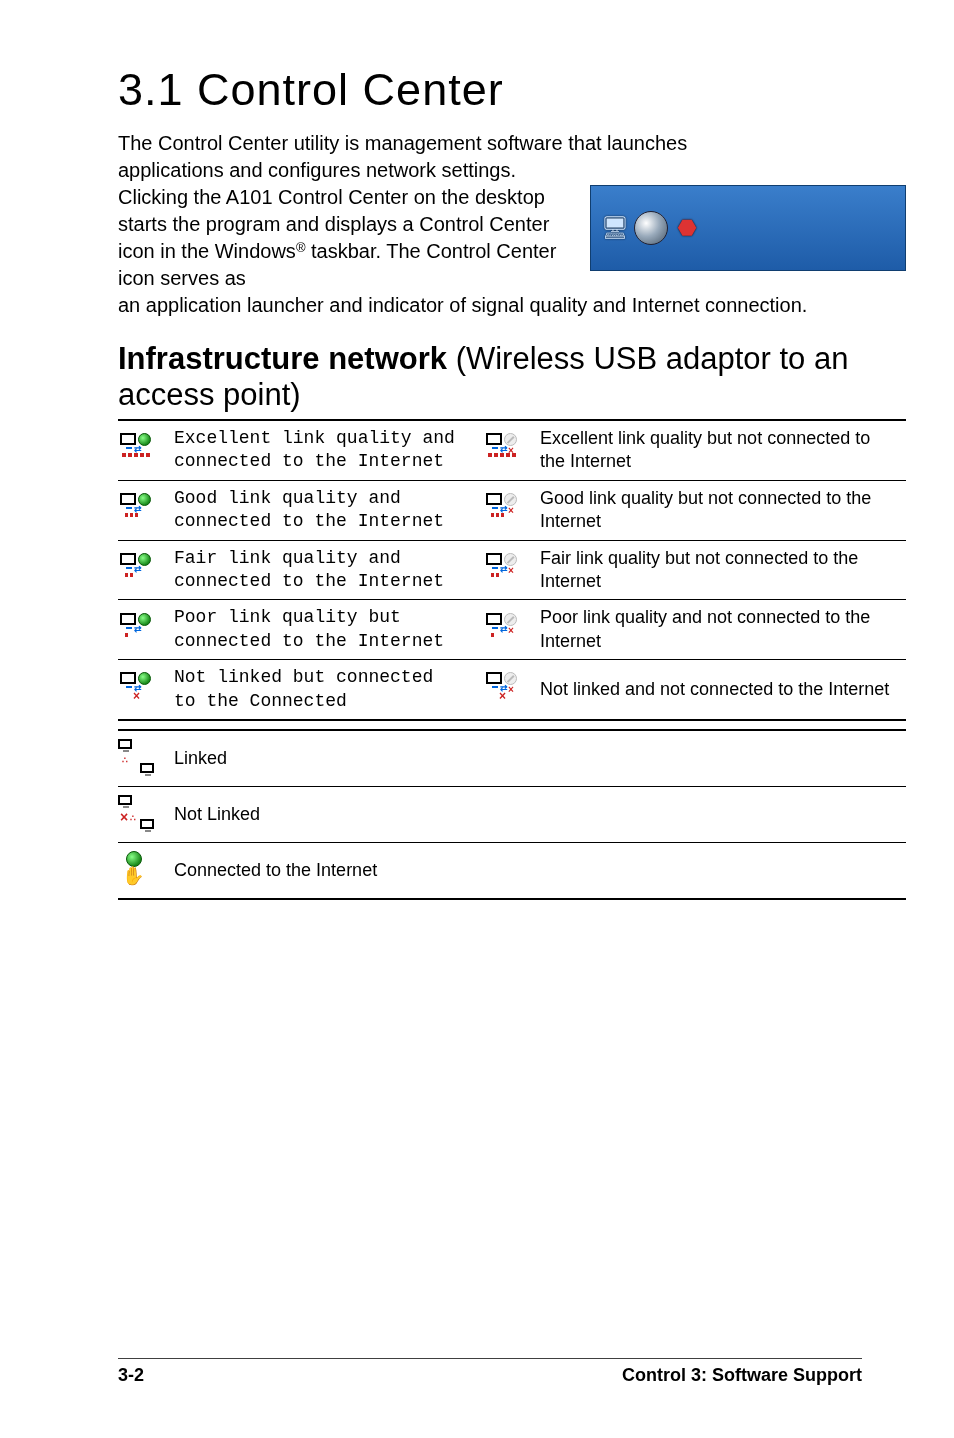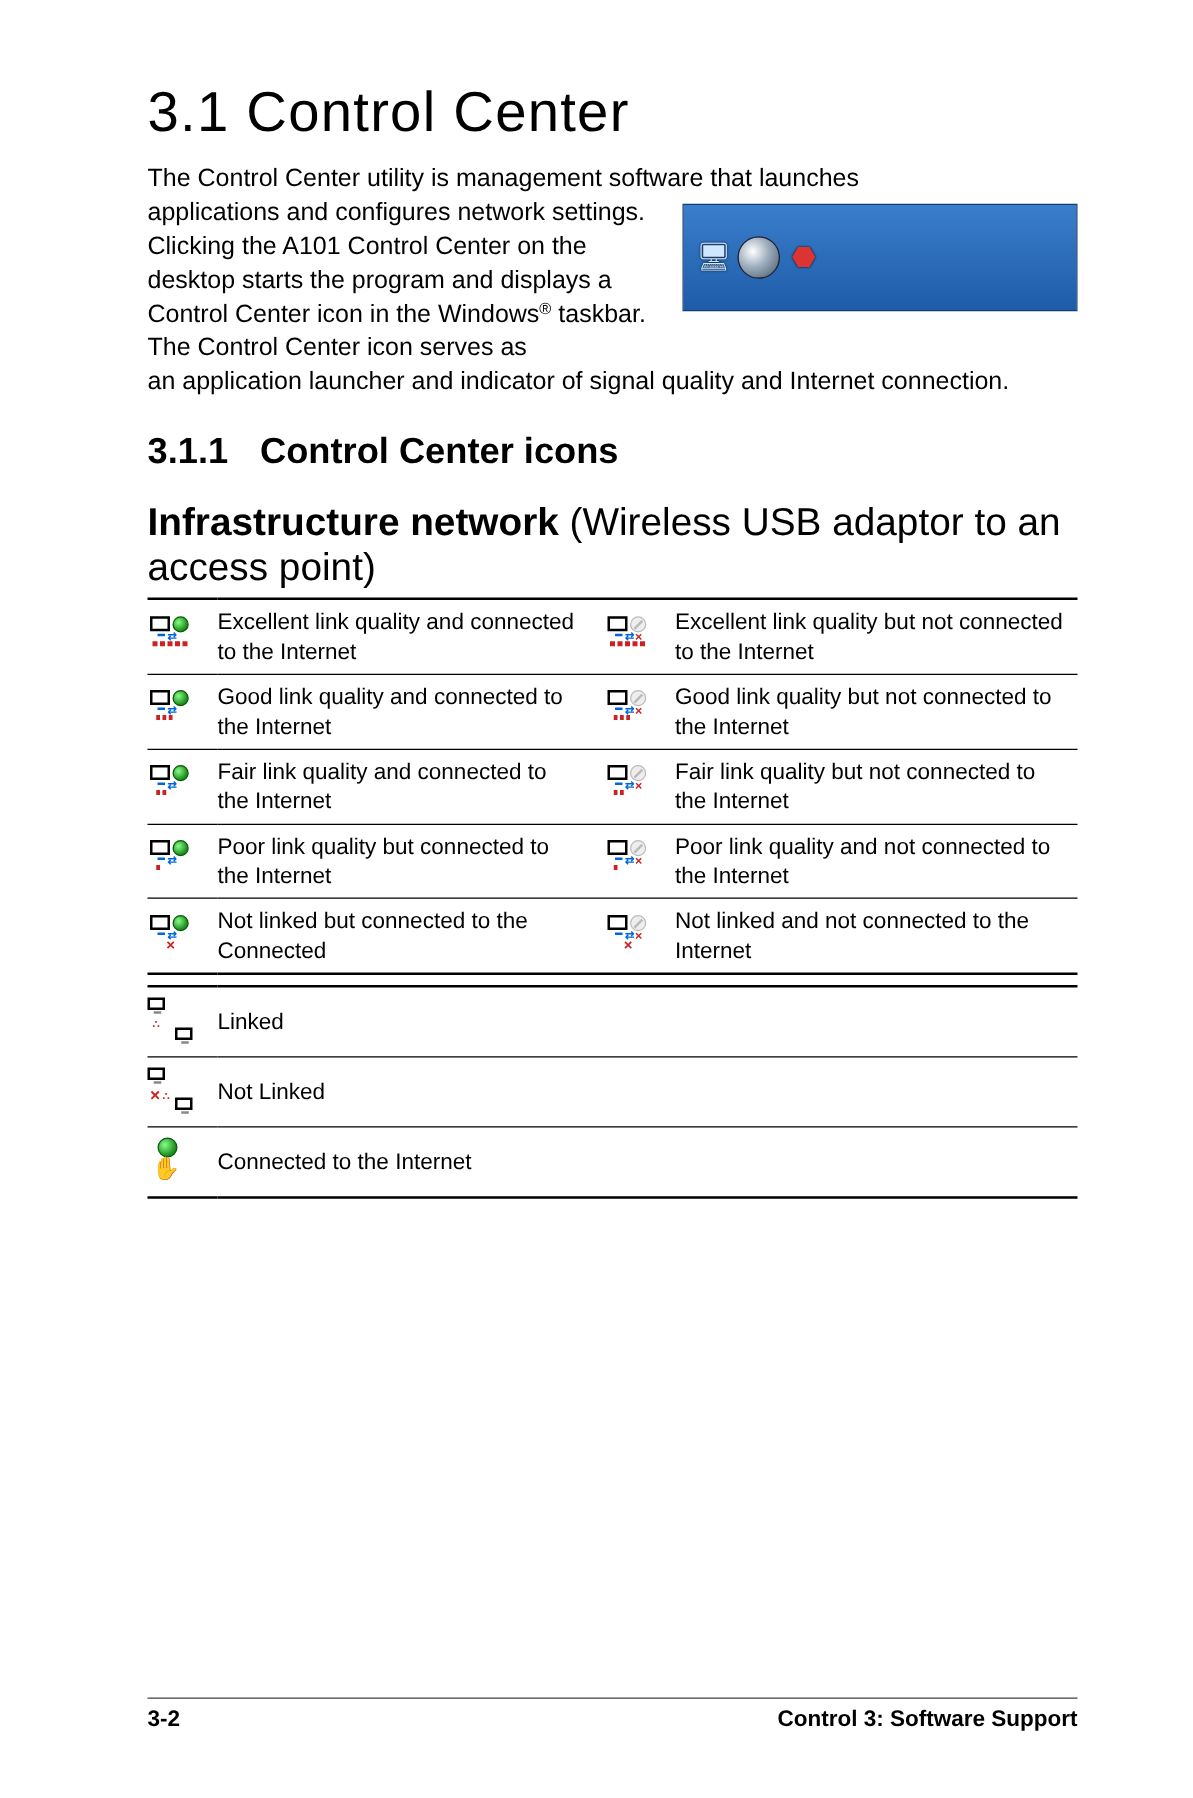--- a/index.html
+++ b/index.html
@@ -5,34 +5,34 @@
   * { margin: 0; padding: 0; box-sizing: border-box; }
   html, body {
     width: 954px;
     background: #ffffff;
     font-family: Arial, Helvetica, sans-serif;
     color: #000000;
   }
   .page {
     width: 954px;
     height: 1438px;
-    padding: 64px 92px 0 118px;
+    padding: 64px 48px 0 118px;
     position: relative;
   }
   .h1 {
     font-family: "Trebuchet MS", "Lucida Sans", Verdana, sans-serif;
     font-size: 45px;
     font-weight: 400;
     letter-spacing: 1px;
     margin-bottom: 14px;
   }
   .intro-wrap {
     display: flex;
     gap: 20px;
-    align-items: flex-start;
+    align-items: center;
   }
   .intro-wrap .col-left { flex: 1; }
   .intro-text {
     font-size: 20px;
     line-height: 1.35;
   }
   .sup { font-size: 13px; vertical-align: super; }
   .taskbar-img {
     width: 316px;
     height: 86px;
@@ -89,21 +89,21 @@
     border-top: 1px solid #000;
     border-bottom: 1px solid #000;
     padding: 6px 6px 6px 0;
     vertical-align: middle;
     line-height: 1.3;
   }
   table.icon-table tr:first-child td { border-top: 2px solid #000; }
   table.icon-table tr:last-child td { border-bottom: 2px solid #000; }
   .icon-cell { width: 56px; text-align: left; padding-left: 2px !important; }
   .icon-cell .status-icon { display: inline-block; }
-  .desc-cell { width: 310px; padding-right: 24px !important; }
+  .desc-cell { width: 310px; padding-right: 24px !important; font-family: Liberation Mono, monospace; }
   .desc-cell2 { }
   
   .status-icon {
     position: relative;
     width: 34px;
     height: 28px;
   }
   .status-icon .mon {
     position: absolute; left: 0; top: 0;
     width: 16px; height: 12px;
@@ -244,23 +244,20 @@
       <div class="taskbar-icons">
         <div class="tb-icon tb-monitor">🖥</div>
         <div class="tb-globe"></div>
         <div class="tb-icon tb-shield">⬣</div>
       </div>
     </div>
   </div>
 
   <div class="intro-text">an application launcher and indicator of signal quality and Internet connection.</div>
 
-  <h2 class="h2">
-    <span class="num">3.1.1</span><span>Control Center icons</span>
-  </h2>
 
 
   <h3 class="h3">
     <span>Infrastructure network</span><span class="paren"> (Wireless USB adaptor to an access point)</span>
   </h3>
 
   <table class="icon-table">
     <tbody>
         <tr>
       <td class="icon-cell">

